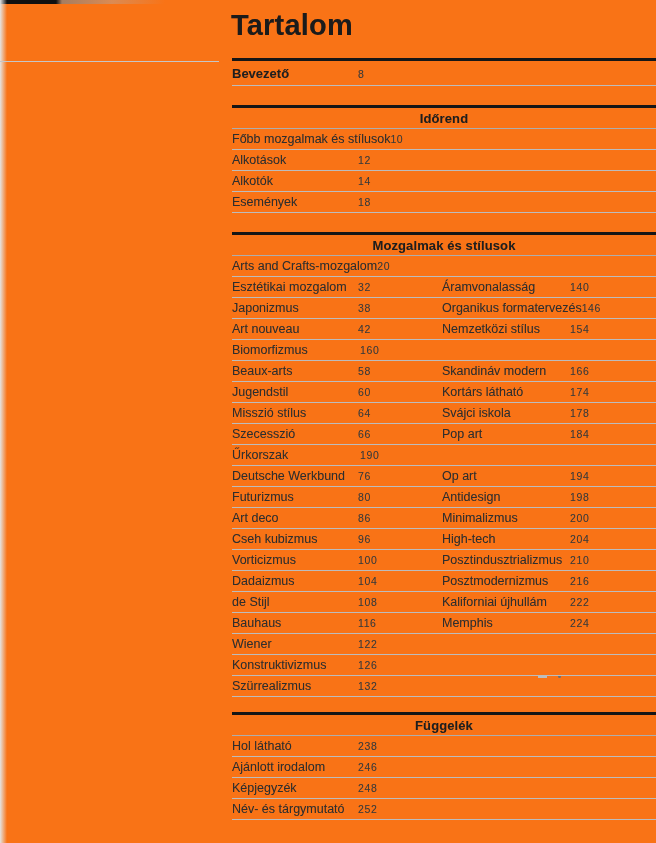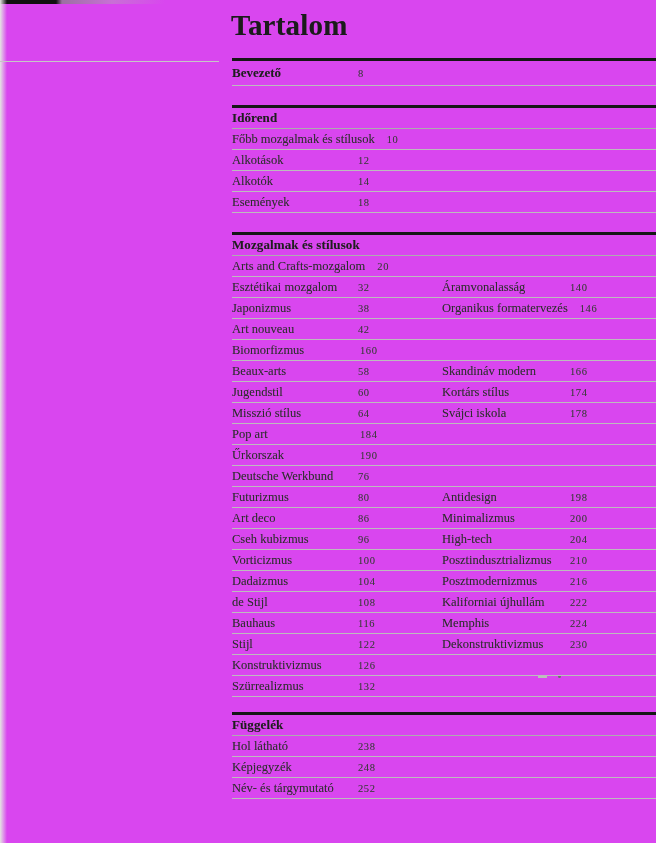--- a/index.html
+++ b/index.html
@@ -1,21 +1,21 @@
 <!DOCTYPE html>
 <html><head>
 <meta charset="utf-8">
 <style>
   html,body{margin:0;padding:0;background:#ffffff;}
   .page{
     position:relative;
     width:656px;height:843px;
-    background:#d946ef;
+    background:#f97316;
     overflow:hidden;
-    font-family:Liberation Serif, serif;
+    font-family:Liberation Sans, sans-serif;
     color:#262626;
   }
   
   .scan-topleft{
     position:absolute;left:0;top:0;width:165px;height:4px;
     background:linear-gradient(to right,#101010 0,#101010 56px,rgba(130,130,130,.7) 62px,rgba(175,175,175,.4) 112px,rgba(200,200,200,0) 165px);
   }
   .scan-leftband{
     position:absolute;left:0;top:0;width:7px;height:843px;
     background:linear-gradient(to right,#e4e4e2,rgba(248,248,247,0));
@@ -37,37 +37,38 @@
   .toc-section{width:424px;}
   .sec-idorend{margin-top:19px;}
   .sec-mozgalmak{margin-top:19px;}
   .sec-fuggelek{margin-top:15px;}
 
   .rule-thick{height:3px;background:#161616;}
 
   .header-row{
     height:20px;display:flex;align-items:center;
     border-bottom:1px solid #adadad;
+    justify-content:center;
   }
   .header-label{
     font-size:13px;font-weight:bold;color:#1e1e1e;letter-spacing:.1px;
     text-shadow:0 0 .5px rgba(40,40,40,.3);
     white-space:nowrap;
   }
 
   .row{
     height:20px;display:flex;align-items:center;
     border-bottom:1px solid #bcbcbc;
   }
   .sec-bevezeto .row{height:24px;}
   .pair{display:flex;align-items:baseline;}
   .pair-l{flex:0 0 auto;width:210px;}
   .pair-r{flex:1 1 auto;}
   .lbl{
-    flex:0 0 auto;min-width:126px;padding-right:12px;box-sizing:border-box;
+    flex:0 0 auto;min-width:126px;padding-right:0;box-sizing:border-box;
     font-size:12.5px;color:#2e2e2e;white-space:nowrap;
     text-shadow:0 0 .5px rgba(60,60,60,.3);
   }
   .pair-r .lbl{min-width:128px;}
   .pg{
     flex:0 0 auto;
     font-size:10.5px;color:#3a3a3a;letter-spacing:.6px;
     text-shadow:0 0 .4px rgba(70,70,70,.3);
   }
   .row.bold .lbl{font-weight:bold;font-size:13px;color:#1e1e1e;}
@@ -158,20 +159,24 @@
           <span class="pair pair-r">
             <span class="lbl">Organikus formatervezés</span>
             <span class="pg">146</span>
           </span>
         </div>
         <div class="row">
           <span class="pair pair-l">
             <span class="lbl">Art nouveau</span>
             <span class="pg">42</span>
           </span>
+          <span class="pair pair-r">
+            <span class="lbl">Nemzetközi stílus</span>
+            <span class="pg">154</span>
+          </span>
         </div>
         <div class="row">
           <span class="pair pair-r">
             <span class="lbl">Biomorfizmus</span>
             <span class="pg">160</span>
           </span>
         </div>
         <div class="row">
           <span class="pair pair-l">
             <span class="lbl">Beaux-arts</span>
@@ -181,51 +186,59 @@
             <span class="lbl">Skandináv modern</span>
             <span class="pg">166</span>
           </span>
         </div>
         <div class="row">
           <span class="pair pair-l">
             <span class="lbl">Jugendstil</span>
             <span class="pg">60</span>
           </span>
           <span class="pair pair-r">
-            <span class="lbl">Kortárs stílus</span>
+            <span class="lbl">Kortárs látható</span>
             <span class="pg">174</span>
           </span>
         </div>
         <div class="row">
           <span class="pair pair-l">
             <span class="lbl">Misszió stílus</span>
             <span class="pg">64</span>
           </span>
           <span class="pair pair-r">
             <span class="lbl">Svájci iskola</span>
             <span class="pg">178</span>
           </span>
         </div>
         <div class="row">
+          <span class="pair pair-l">
+            <span class="lbl">Szecesszió</span>
+            <span class="pg">66</span>
+          </span>
           <span class="pair pair-r">
             <span class="lbl">Pop art</span>
             <span class="pg">184</span>
           </span>
         </div>
         <div class="row">
           <span class="pair pair-r">
             <span class="lbl">Űrkorszak</span>
             <span class="pg">190</span>
           </span>
         </div>
         <div class="row">
           <span class="pair pair-l">
             <span class="lbl">Deutsche Werkbund</span>
             <span class="pg">76</span>
           </span>
+          <span class="pair pair-r">
+            <span class="lbl">Op art</span>
+            <span class="pg">194</span>
+          </span>
         </div>
         <div class="row">
           <span class="pair pair-l">
             <span class="lbl">Futurizmus</span>
             <span class="pg">80</span>
           </span>
           <span class="pair pair-r">
             <span class="lbl">Antidesign</span>
             <span class="pg">198</span>
           </span>
@@ -285,26 +298,22 @@
             <span class="lbl">Bauhaus</span>
             <span class="pg">116</span>
           </span>
           <span class="pair pair-r">
             <span class="lbl">Memphis</span>
             <span class="pg">224</span>
           </span>
         </div>
         <div class="row">
           <span class="pair pair-l">
-            <span class="lbl">Stijl</span>
+            <span class="lbl">Wiener</span>
             <span class="pg">122</span>
-          </span>
-          <span class="pair pair-r">
-            <span class="lbl">Dekonstruktivizmus</span>
-            <span class="pg">230</span>
           </span>
         </div>
         <div class="row">
           <span class="pair pair-l">
             <span class="lbl">Konstruktivizmus</span>
             <span class="pg">126</span>
           </span>
           <span class="pair pair-r"></span>
         </div>
         <div class="row">
@@ -322,20 +331,27 @@
         </div>
         <div class="row">
           <span class="pair pair-l">
             <span class="lbl">Hol látható</span>
             <span class="pg">238</span>
           </span>
           <span class="pair pair-r"></span>
         </div>
         <div class="row">
           <span class="pair pair-l">
+            <span class="lbl">Ajánlott irodalom</span>
+            <span class="pg">246</span>
+          </span>
+          <span class="pair pair-r"></span>
+        </div>
+        <div class="row">
+          <span class="pair pair-l">
             <span class="lbl">Képjegyzék</span>
             <span class="pg">248</span>
           </span>
           <span class="pair pair-r"></span>
         </div>
         <div class="row">
           <span class="pair pair-l">
             <span class="lbl">Név- és tárgymutató</span>
             <span class="pg">252</span>
           </span>

